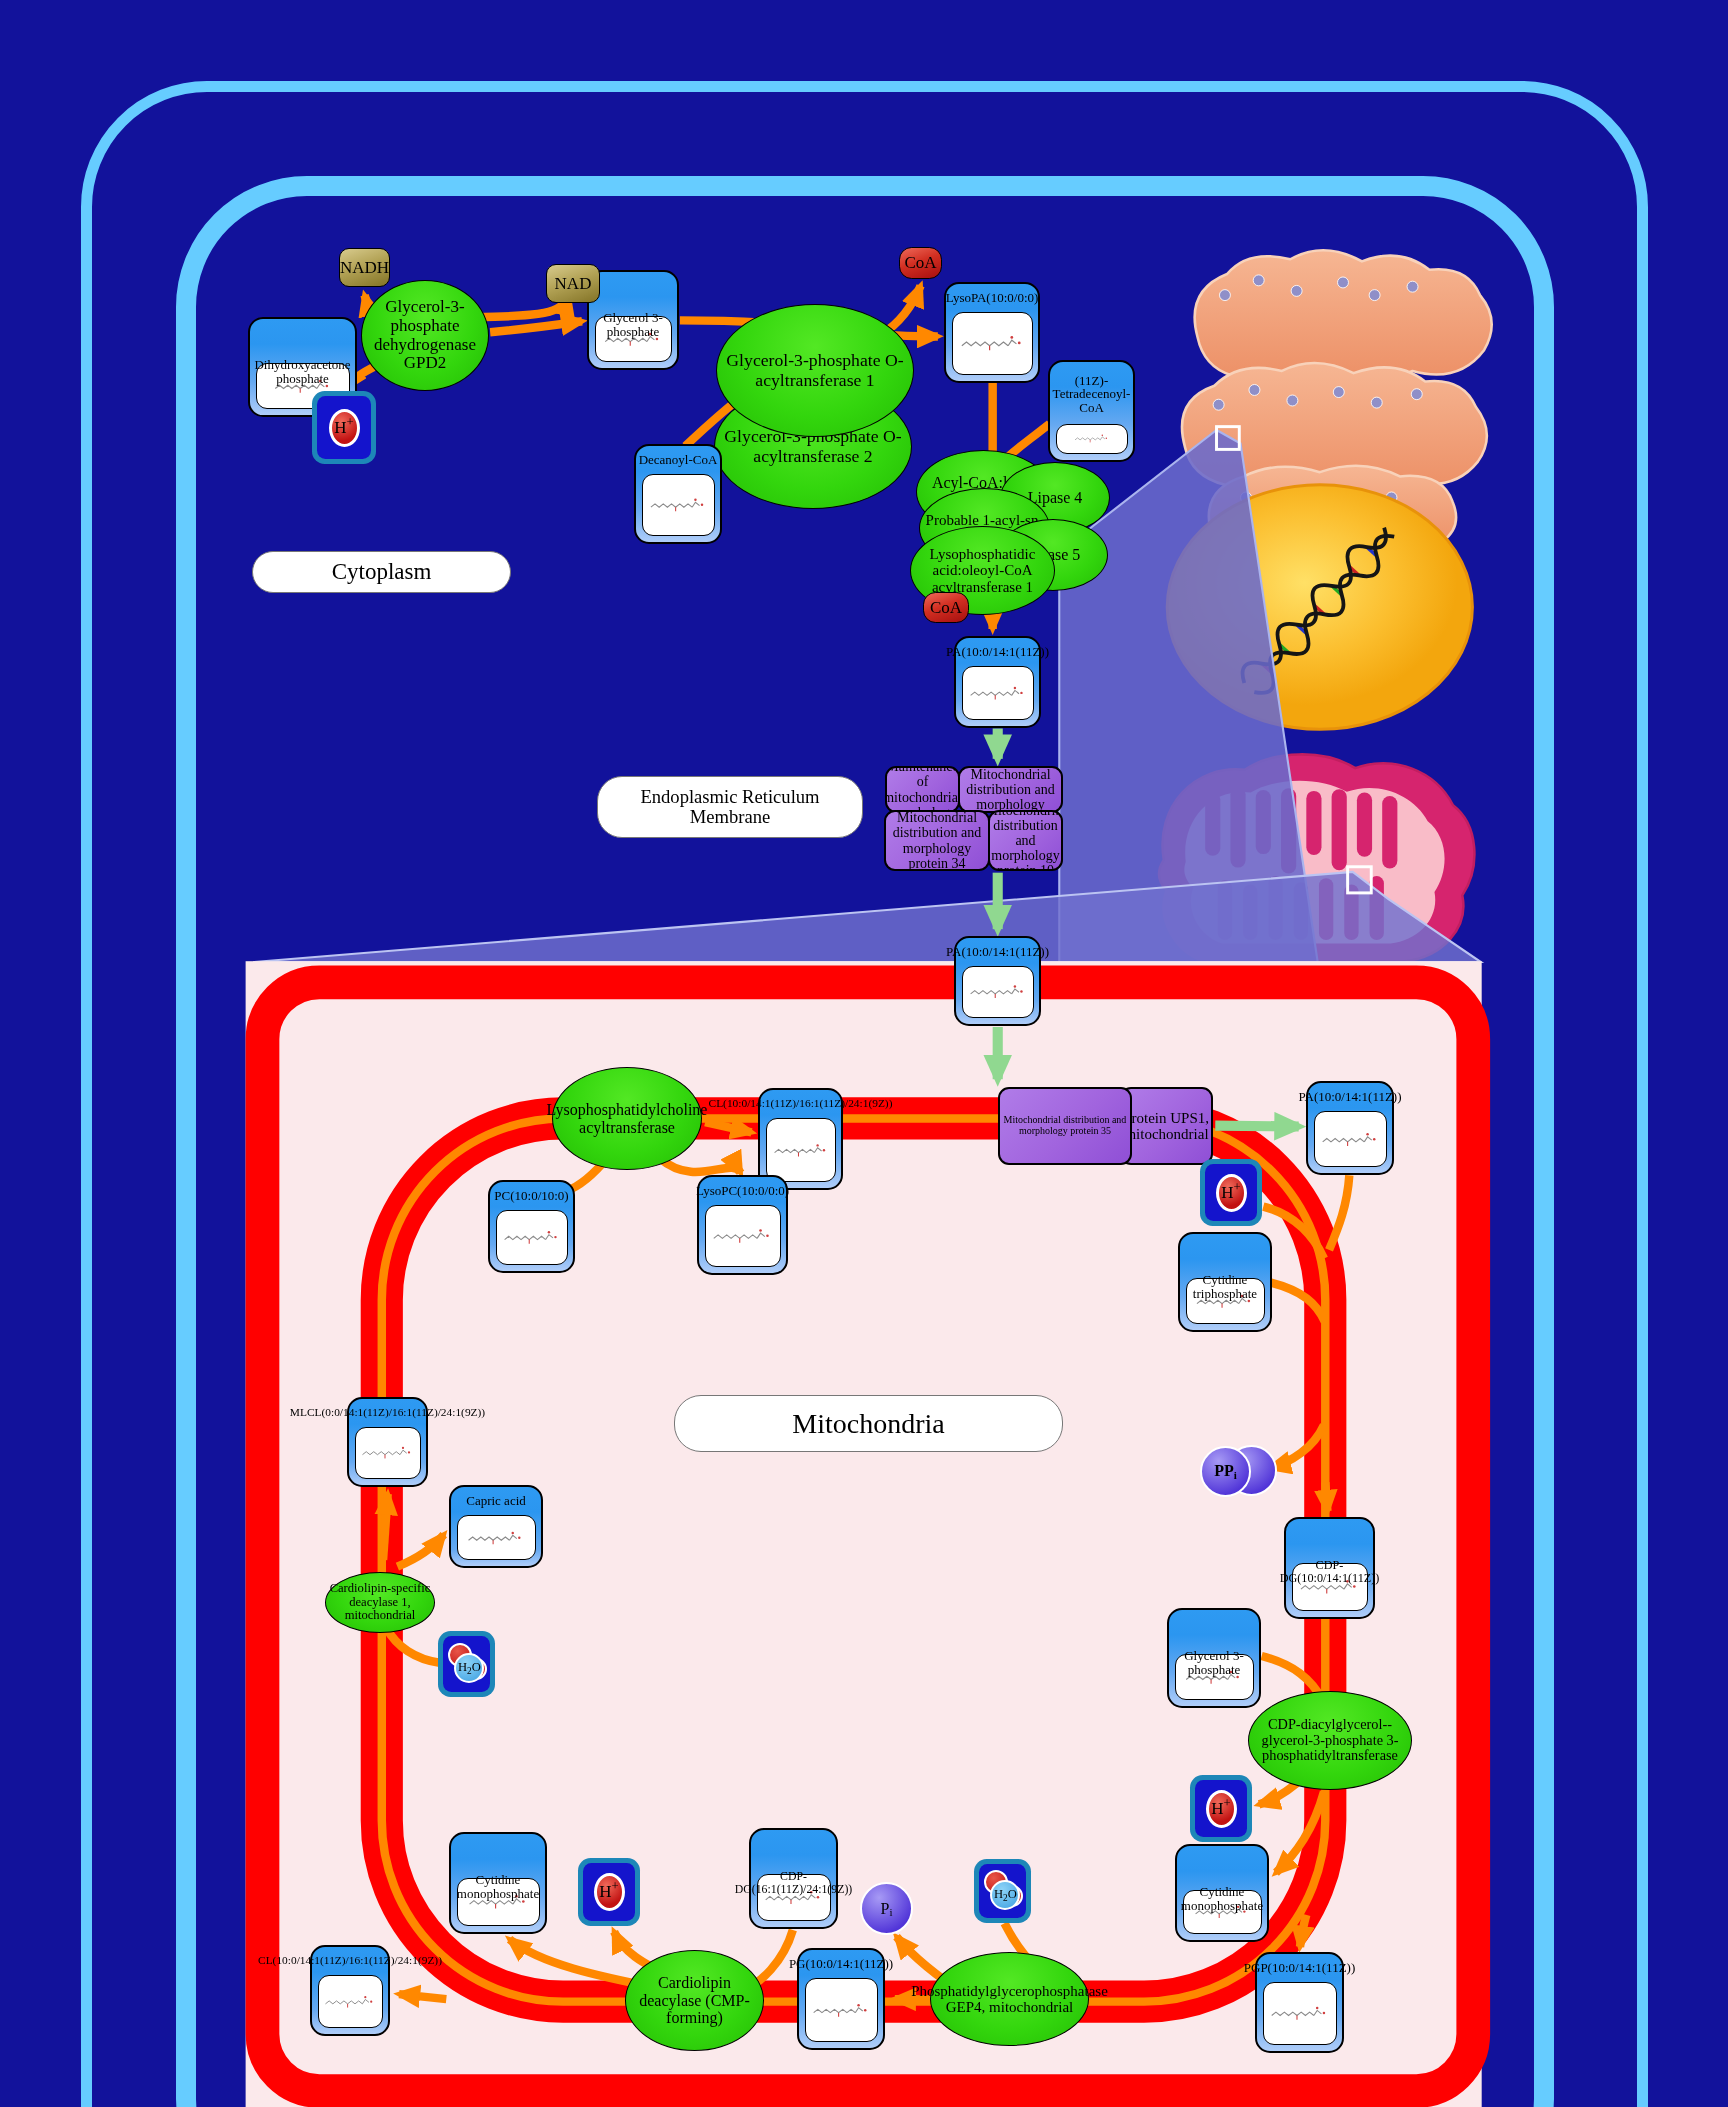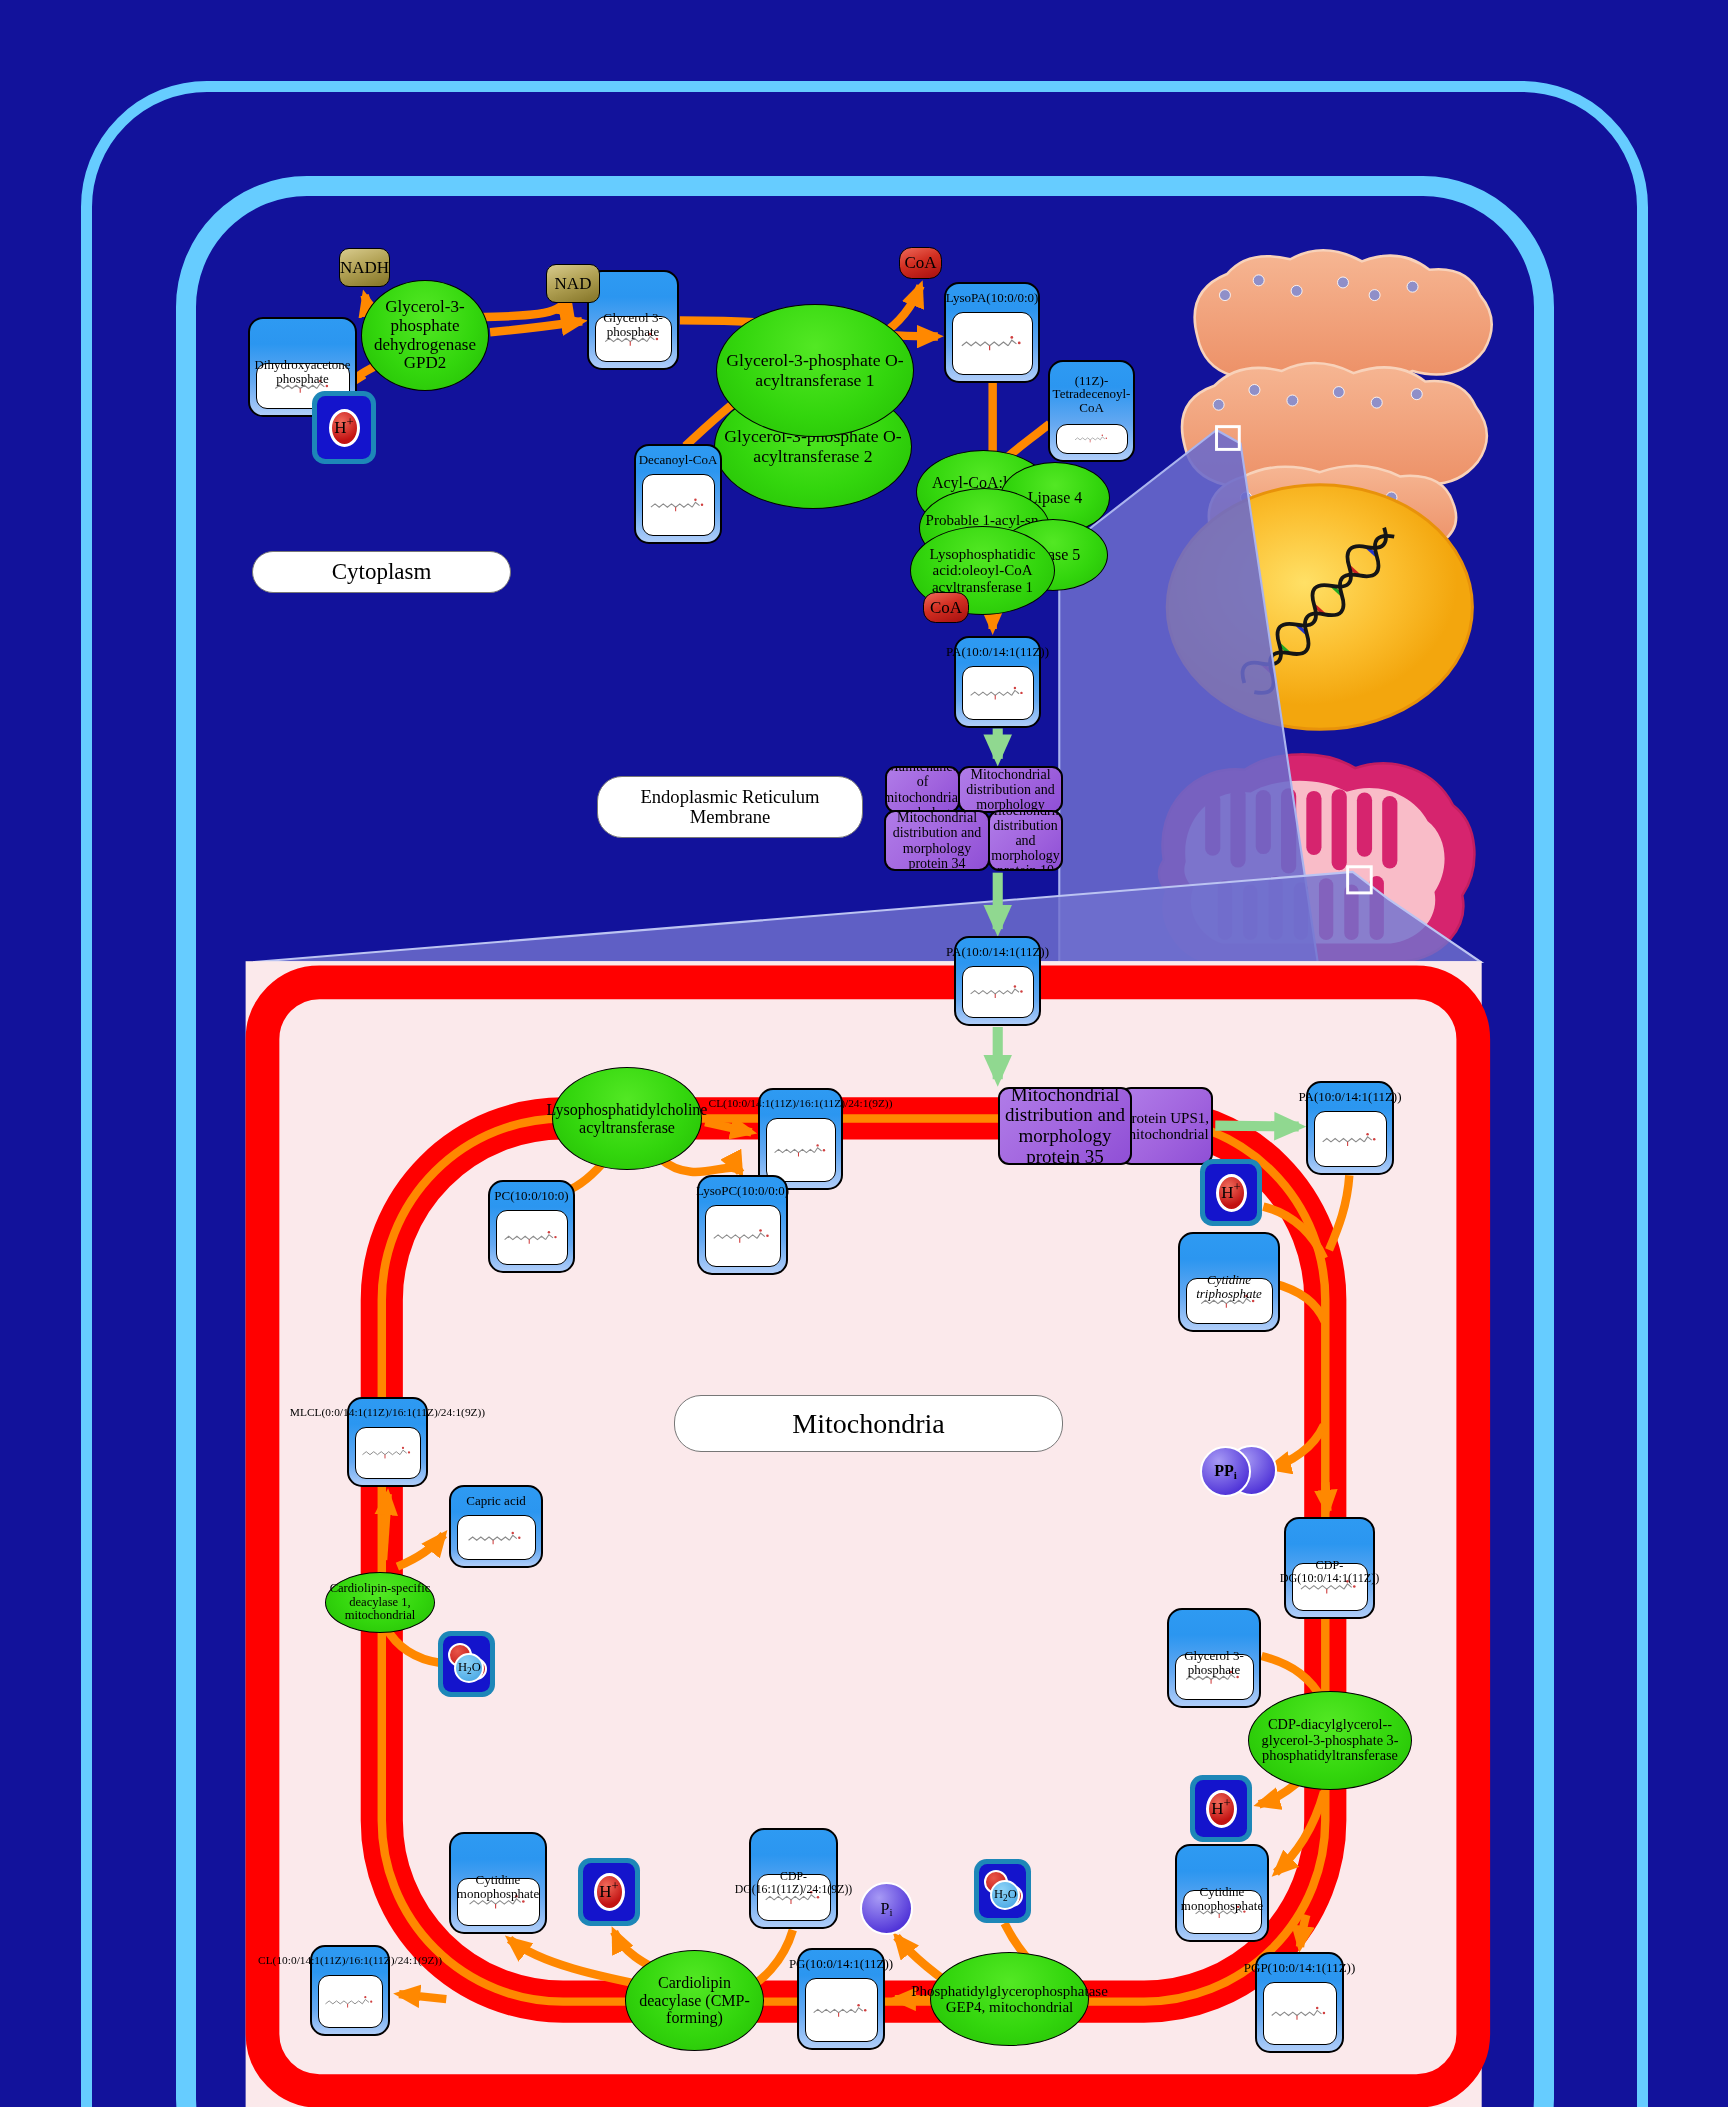--- a/index.html
+++ b/index.html
@@ -258,21 +258,21 @@
     </div>
   <div class="pbox" style="left:884px;top:810px;width:106px;height:61px;">
       <span>Mitochondrial distribution and morphology protein 34</span>
     </div>
   <div class="pbox" style="left:988px;top:810px;width:75px;height:61px;">
       <span>Mitochondrial distribution and morphology protein 10</span>
     </div>
   <div class="pbox" style="left:1120px;top:1087px;width:93px;height:78px;font-size:15px;">
       <span>protein UPS1, mitochondrial</span>
     </div>
-  <div class="pbox" style="left:998px;top:1087px;width:134px;height:78px;font-size:19px;">
+  <div class="pbox" style="left:998px;top:1087px;width:134px;height:78px;font-size:10px;">
       <span>Mitochondrial distribution and morphology protein 35</span>
     </div>
 
   <div class="node t2" style="left:248px;top:317px;width:109px;height:100px;">
     <div class="node-title">Dihydroxyacetone phosphate</div>
     <div class="node-body">
         <svg class="molsvg" viewBox="0 0 175.469 46.4531" width="74" height="19.6">
           <use href="#mol"></use>
         </svg>
       </div>
@@ -350,21 +350,21 @@
       </div>
   </div>
   <div class="node" style="left:697px;top:1175px;width:91px;height:100px;">
     <div class="node-title">LysoPC(10:0/0:0)</div>
     <div class="node-body">
         <svg class="molsvg" viewBox="0 0 141.859 63.4688" width="60" height="27">
           <use href="#mol"></use>
         </svg>
       </div>
   </div>
-  <div class="node t2" style="left:1178px;top:1232px;width:102px;height:100px;font-style:italic;">
+  <div class="node t2" style="left:1178px;top:1232px;width:94px;height:100px;">
     <div class="node-title">Cytidine triphosphate</div>
     <div class="node-body">
         <svg class="molsvg" viewBox="0 0 141.859 46" width="60" height="19.4">
           <use href="#mol"></use>
         </svg>
       </div>
   </div>
   <div class="node t2" style="left:1284px;top:1517px;width:91px;height:102px;">
     <div class="node-title" style="font-size:12.2px;">CDP-DG(10:0/14:1(11Z))</div>
     <div class="node-body">

